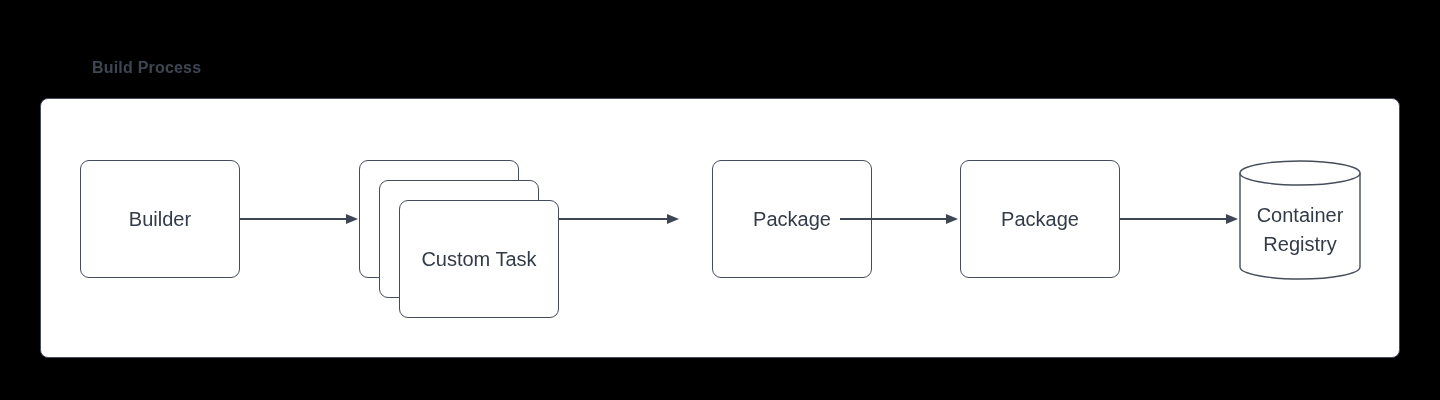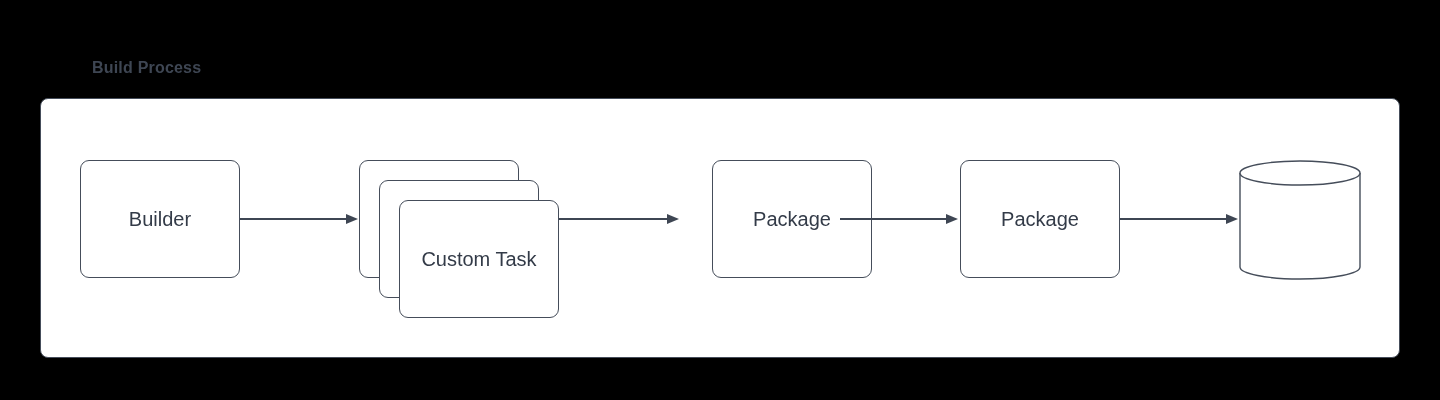--- a/index.html
+++ b/index.html
@@ -115,20 +115,21 @@
 
 <div class="node node-publish">
   <span>Package</span>
 </div>
 
 <div class="cylinder">
   <svg width="122" height="120" viewBox="0 0 122 120">
     <path d="M1,13 L1,107 A60,12 0 0 0 121,107 L121,13" fill="#ffffff" stroke="#454d5a" stroke-width="1.4"></path>
     <ellipse cx="61" cy="13" rx="60" ry="12" fill="#ffffff" stroke="#454d5a" stroke-width="1.4"></ellipse>
   </svg>
+  <div class="cylinder-label">Container Registry</div>
 </div>
 
 <div class="connector-line line-1"></div>
 <div class="connector-head head-1"></div>
 
 <div class="connector-line line-2"></div>
 <div class="connector-head head-2"></div>
 
 <div class="connector-line line-3"></div>
 <div class="connector-head head-3"></div>

